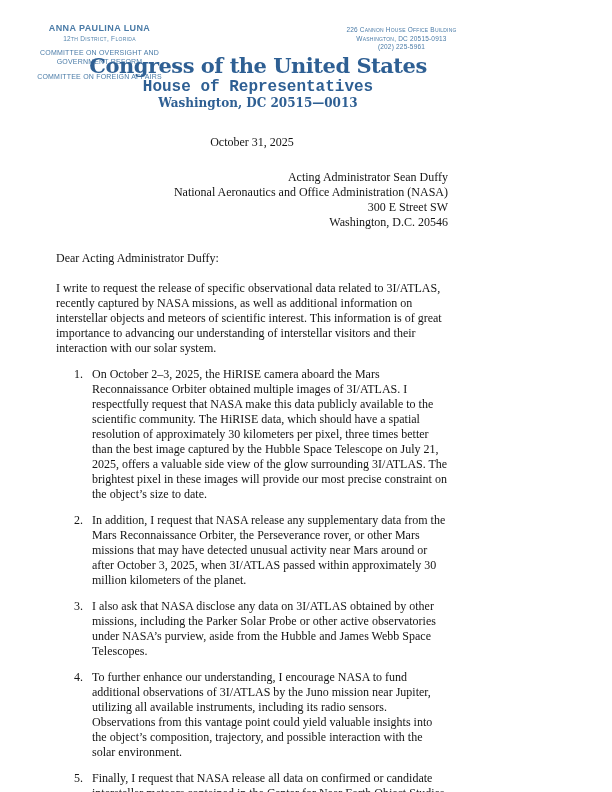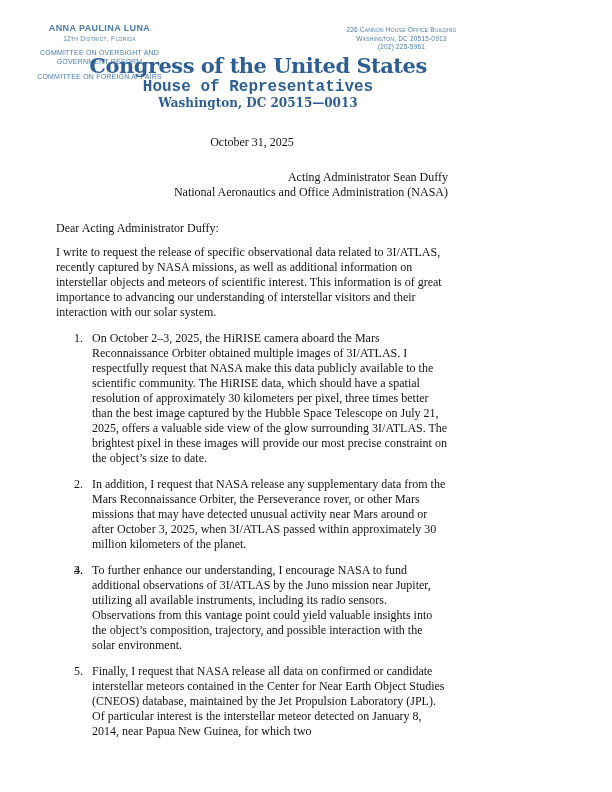--- a/index.html
+++ b/index.html
@@ -62,21 +62,21 @@
   
   .letter-body {
     padding: 0 56px;
     font-size: 12px;
     line-height: 15px;
     text-align: left;
   }
   .date-line { text-align: center; margin-top: 13px; }
   .recipient { margin-top: 20px; text-align: right; }
   .salutation { margin-top: 21px; }
-  .intro { margin-top: 9px; }
+  .intro { margin-top: 15px; }
   .request-list { margin-top: 0; }
   .list-item {
     position: relative;
     margin-top: 11px;
     padding-left: 36px;
   }
   .item-number {
     position: absolute;
     left: 18px;
     top: 0;
@@ -115,40 +115,43 @@
 
   </div>
 
   <div class="letter-body">
 
     <div class="date-line">October 31, 2025</div>
 
     <div class="recipient">
       <div class="addr-line">Acting Administrator Sean Duffy</div>
       <div class="addr-line">National Aeronautics and Office Administration (NASA)</div>
+      <div class="addr-line">300 E Street SW</div>
+      <div class="addr-line">Washington, D.C. 20546</div>
     </div>
 
     <div class="salutation">Dear Acting Administrator Duffy:</div>
 
     <div class="intro">I write to request the release of specific observational data related to 3I/ATLAS, recently captured by NASA missions, as well as additional information on interstellar objects and meteors of scientific interest. This information is of great importance to advancing our understanding of interstellar visitors and their interaction with our solar system.</div>
 
     <div class="request-list">
 
       <div class="list-item">
         <span class="item-number">1.</span>
         <span class="item-text">On October 2–3, 2025, the HiRISE camera aboard the Mars Reconnaissance Orbiter obtained multiple images of 3I/ATLAS. I respectfully request that NASA make this data publicly available to the scientific community. The HiRISE data, which should have a spatial resolution of approximately 30 kilometers per pixel, three times better than the best image captured by the Hubble Space Telescope on July 21, 2025, offers a valuable side view of the glow surrounding 3I/ATLAS. The brightest pixel in these images will provide our most precise constraint on the object’s size to date.</span>
       </div>
 
       <div class="list-item">
         <span class="item-number">2.</span>
         <span class="item-text">In addition, I request that NASA release any supplementary data from the Mars Reconnaissance Orbiter, the Perseverance rover, or other Mars missions that may have detected unusual activity near Mars around or after October 3, 2025, when 3I/ATLAS passed within approximately 30 million kilometers of the planet.</span>
       </div>
 
       <div class="list-item">
         <span class="item-number">3.</span>
+        <span class="item-text">I also ask that NASA disclose any data on 3I/ATLAS obtained by other missions, including the Parker Solar Probe or other active observatories under NASA’s purview, aside from the Hubble and James Webb Space Telescopes.</span>
       </div>
 
       <div class="list-item">
         <span class="item-number">4.</span>
         <span class="item-text">To further enhance our understanding, I encourage NASA to fund additional observations of 3I/ATLAS by the Juno mission near Jupiter, utilizing all available instruments, including its radio sensors. Observations from this vantage point could yield valuable insights into the object’s composition, trajectory, and possible interaction with the solar environment.</span>
       </div>
 
       <div class="list-item">
         <span class="item-number">5.</span>
         <span class="item-text">Finally, I request that NASA release all data on confirmed or candidate interstellar meteors contained in the Center for Near Earth Object Studies (CNEOS) database, maintained by the Jet Propulsion Laboratory (JPL). Of particular interest is the interstellar meteor detected on January 8, 2014, near Papua New Guinea, for which two</span>

